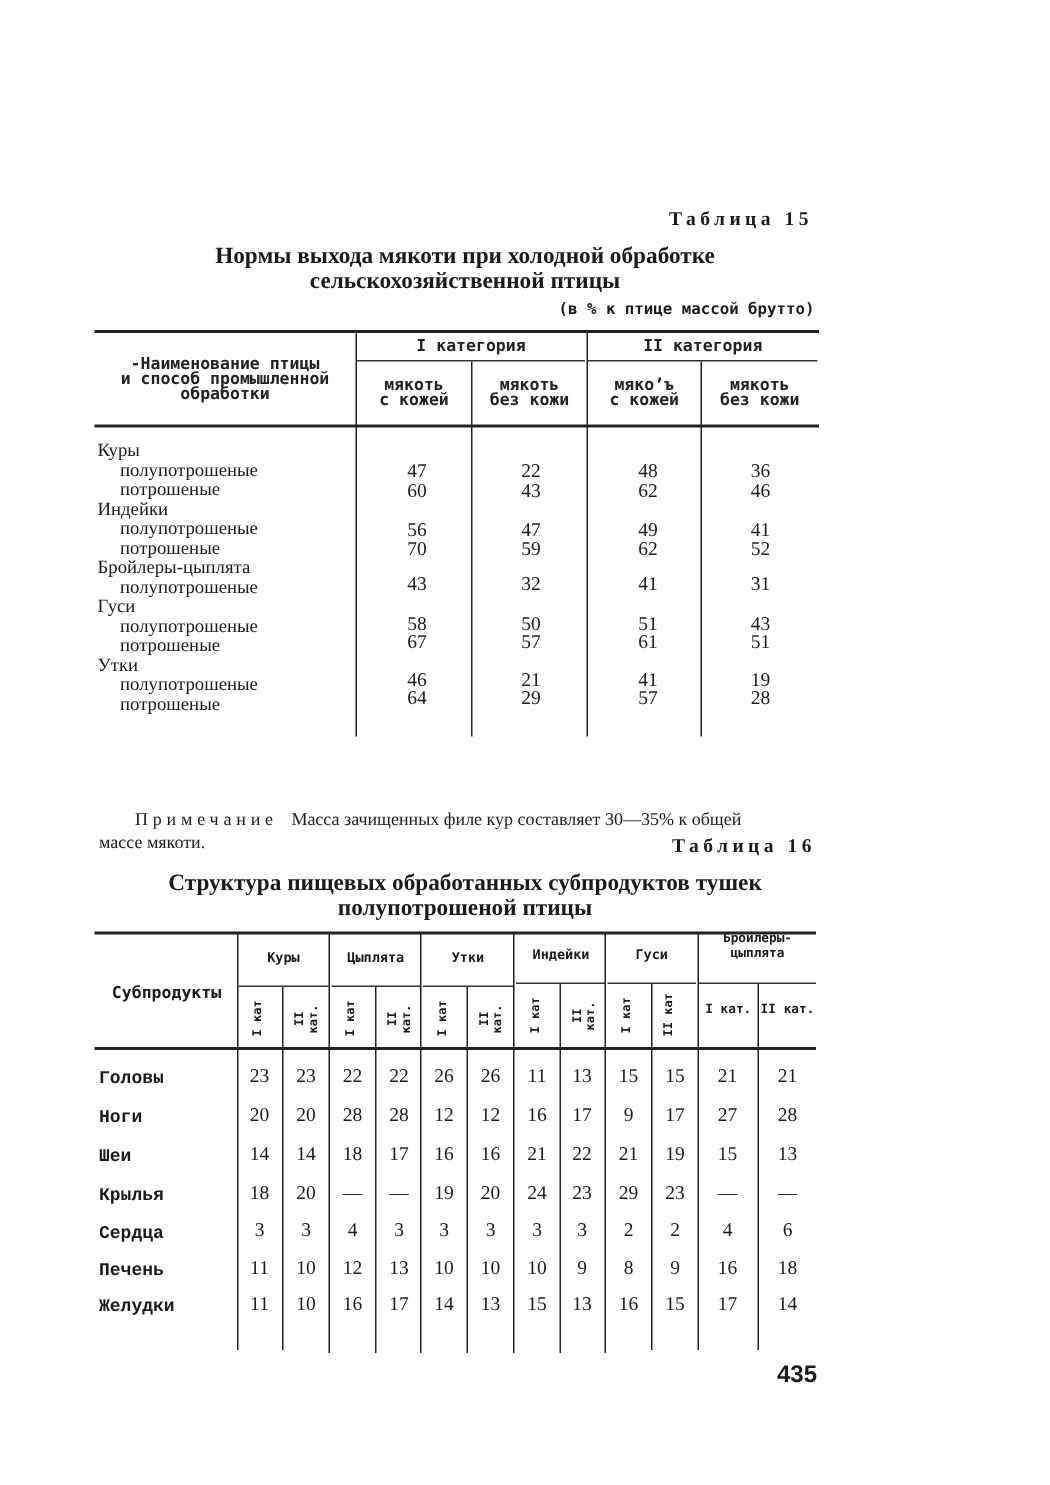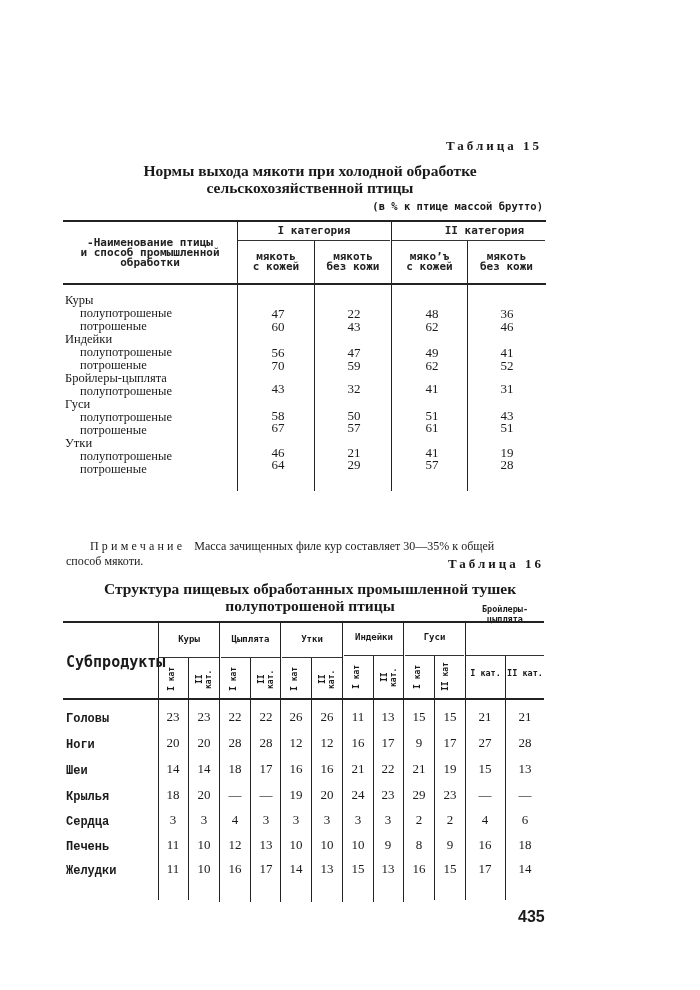--- a/index.html
+++ b/index.html
@@ -43,21 +43,21 @@
 <div class="vline" style="left:314px; top:241px; height:250px;"></div>
 <div class="vline" style="left:391px; top:221px; height:270px;"></div>
 <div class="vline" style="left:467px; top:241px; height:250px;"></div>
 
 <div class="hdr" style="left:70px; width:160px; top:238px;">
   <div>-Наименование птицы</div>
   <div>и способ промышленной</div>
   <div>обработки</div>
 </div>
 <div class="hdr" style="left:238px; width:152px; top:226px;">I категория</div>
-<div class="hdr" style="left:408px; width:153px; top:226px;">II категория</div>
+<div class="hdr" style="left:392px; width:153px; top:226px;">II категория</div>
 <div class="hdr" style="left:238px; width:76px; top:252px;">
   <div>мякоть</div>
   <div>с кожей</div>
 </div>
 <div class="hdr" style="left:315px; width:76px; top:252px;">
   <div>мякоть</div>
   <div>без кожи</div>
 </div>
 <div class="hdr" style="left:392px; width:75px; top:252px;">
   <div>мяко’ъ</div>
@@ -132,26 +132,26 @@
   <div class="num" style="left:334px; top:458px;">29</div>
   <div class="num" style="left:412px; top:458px;">57</div>
   <div class="num" style="left:487px; top:458px;">28</div>
 </div>
 
 <div class="abs note" style="left:66px; top:498px; width:480px; line-height:15px;">
   <div style="padding-left:24px;margin-top:41px;">
     <span class="spaced">Примечание</span>&nbsp;&nbsp;
     <span>Масса зачищенных филе кур составляет 30—35% к общей</span>
   </div>
-  <div>способ мякоти.</div>
+  <div>массе мякоти.</div>
 </div>
 
 <div class="abs tabno" style="right:156px; top:556px;">Таблица 16</div>
 <div class="abs title" style="left:60px; width:500px; top:580px;">
-  <div>Структура пищевых обработанных промышленной тушек</div>
+  <div>Структура пищевых обработанных субпродуктов тушек</div>
   <div>полупотрошеной птицы</div>
 </div>
 
 <div class="hline" style="left:63px; width:481px; top:621px;"></div>
 <div class="hline" style="left:63px; width:481px; top:698px;"></div>
 
 <div class="hthin" style="left:159px; width:60px; top:657px;"></div>
 <div class="hthin" style="left:221px; width:59px; top:657px;"></div>
 <div class="hthin" style="left:282px; width:60px; top:657px;"></div>
 <div class="hthin" style="left:344px; width:60px; top:655px;"></div>
@@ -164,28 +164,28 @@
 <div class="vline" style="left:250px; top:658px; height:244px;"></div>
 <div class="vline" style="left:280px; top:622px; height:280px;"></div>
 <div class="vline" style="left:311px; top:658px; height:244px;"></div>
 <div class="vline" style="left:342px; top:622px; height:280px;"></div>
 <div class="vline" style="left:373px; top:656px; height:246px;"></div>
 <div class="vline" style="left:403px; top:622px; height:280px;"></div>
 <div class="vline" style="left:434px; top:656px; height:244px;"></div>
 <div class="vline" style="left:465px; top:622px; height:278px;"></div>
 <div class="vline" style="left:505px; top:656px; height:244px;"></div>
 
-<div class="grp" style="left:66px; width:90px; top:657px; font-size:15px;">Субпродукты</div>
+<div class="grp" style="left:66px; width:90px; top:657px; font-size:11px;">Субпродукты</div>
 
 <div class="grp" style="left:159px; width:60px; top:634px;">Куры</div>
 <div class="grp" style="left:221px; width:59px; top:634px;">Цыплята</div>
 <div class="grp" style="left:282px; width:60px; top:634px;">Утки</div>
 <div class="grp" style="left:344px; width:60px; top:632px;">Индейки</div>
 <div class="grp" style="left:405px; width:59px; top:632px;">Гуси</div>
-<div class="grp" style="left:466px; width:78px; top:604px; font-size:8.5px;">
+<div class="grp" style="left:466px; width:78px; top:621px; font-size:8.5px;">
   <div>Бройлеры-</div>
   <div>цыплята</div>
 </div>
 
 <div class="vtext" style="left:167px; top:664px; height:30px;">I кат</div>
 <div class="vtext" style="left:195px; top:664px; height:30px; width:18px;">II кат.</div>
 <div class="vtext" style="left:229px; top:664px; height:30px;">I кат</div>
 <div class="vtext" style="left:257px; top:664px; height:30px; width:18px;">II кат.</div>
 <div class="vtext" style="left:290px; top:664px; height:30px;">I кат</div>
 <div class="vtext" style="left:318px; top:664px; height:30px; width:18px;">II кат.</div>

